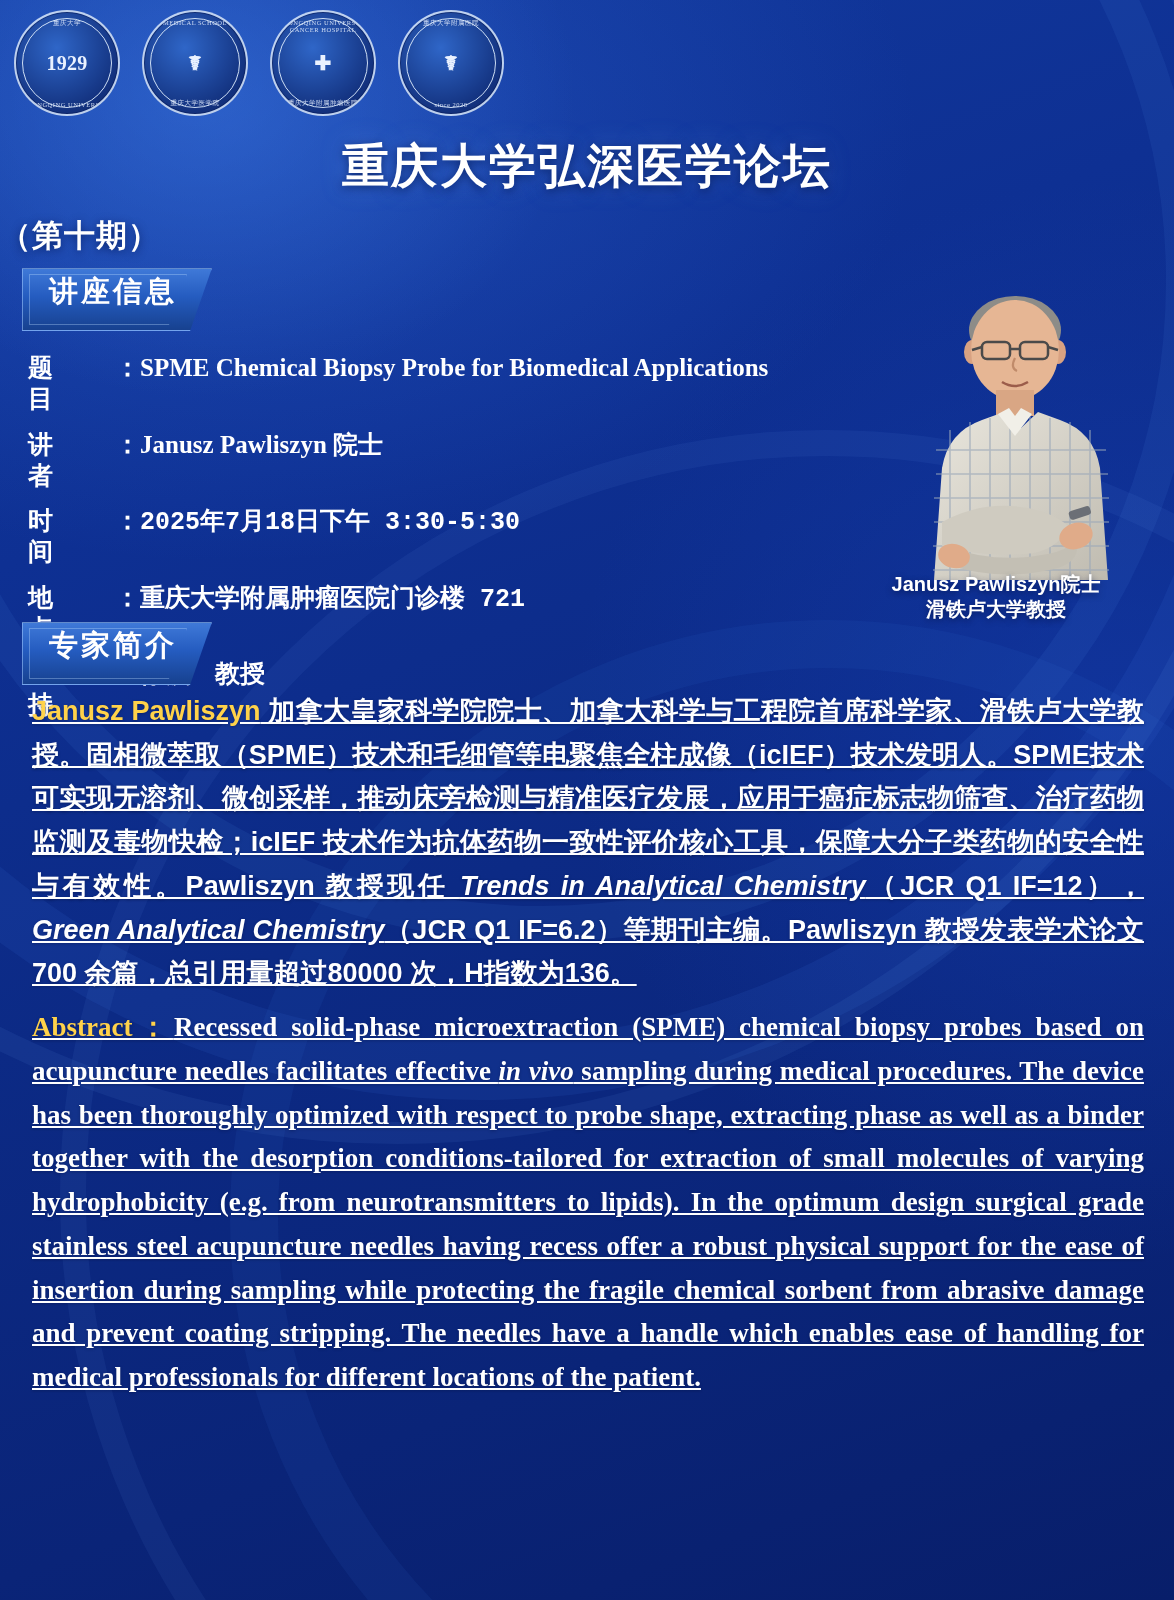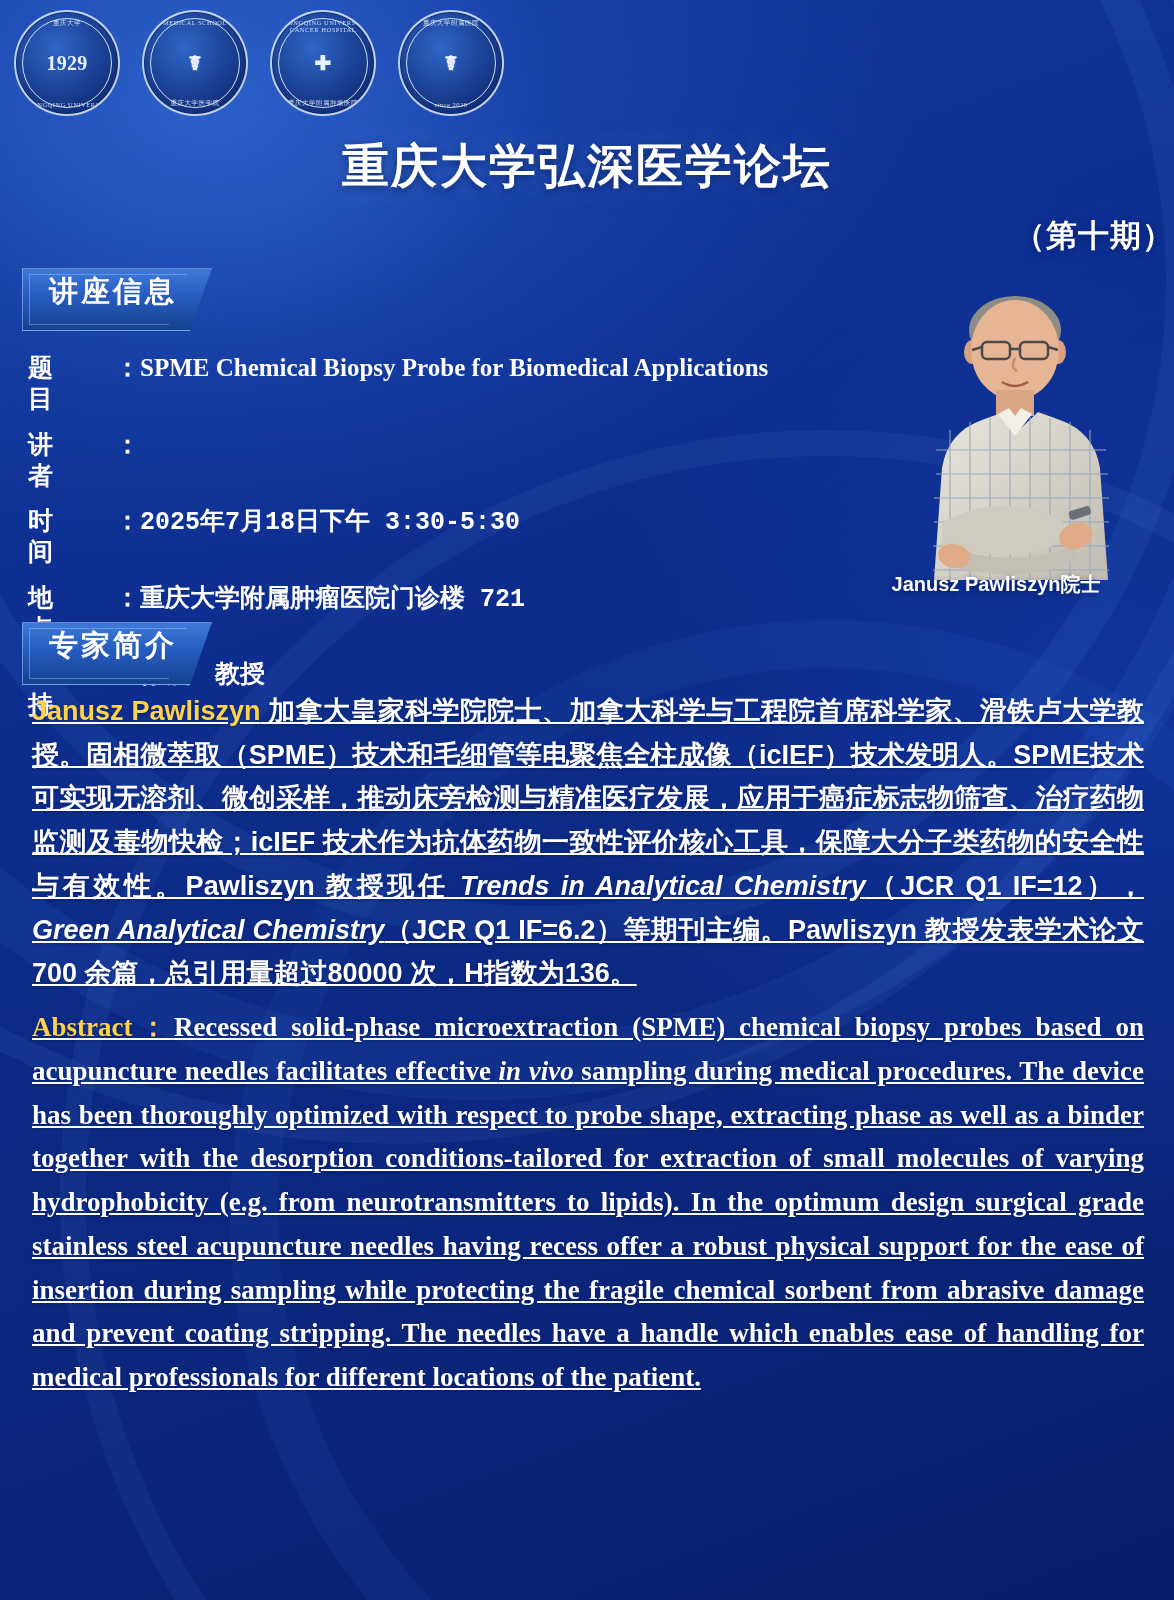--- a/index.html
+++ b/index.html
@@ -99,21 +99,21 @@
     font-weight: bold;
     font-size: 47px;
     letter-spacing: 2px;
     color: #ffffff;
     text-shadow: 0 2px 10px rgba(0,20,80,0.75), 0 0 24px rgba(110,170,255,0.35);
   }
   .sub-title {
     position: absolute;
     top: 215px;
     left: 0; right: 0;
-    text-align: right;
+    text-align: left;
     font-family: "Liberation Sans", sans-serif;
     font-weight: bold;
     font-size: 31px;
     color: #ffffff;
     letter-spacing: 1px;
     text-shadow: 0 2px 8px rgba(0,20,80,0.7);
   }
 
   
   .tag {
@@ -284,20 +284,21 @@
           <span>题　目</span>
           <span class="colon">：</span>
         </span>
       <span class="info-value">SPME Chemical Biopsy Probe for Biomedical Applications</span>
     </div>
     <div class="info-row">
       <span class="info-label">
           <span>讲　者</span>
           <span class="colon">：</span>
         </span>
+      <span class="info-value">Janusz Pawliszyn  院士</span>
     </div>
     <div class="info-row">
       <span class="info-label">
           <span>时　间</span>
           <span class="colon">：</span>
         </span>
       <span class="info-value cn">2025年7月18日下午 3:30-5:30</span>
     </div>
     <div class="info-row">
       <span class="info-label">
@@ -371,20 +372,21 @@
         <path d="M62 258 q44 16 96 6 q20 -4 28 -14 q6 20 -18 28 q-54 14 -106 -2 Z" fill="#c3bfb4"></path>
         <ellipse cx="186" cy="246" rx="17" ry="13" fill="#e0ab89" transform="rotate(-18 186 246)"></ellipse>
         <ellipse cx="64" cy="266" rx="16" ry="12" fill="#e0ab89" transform="rotate(12 64 266)"></ellipse>
         <rect x="178" y="222" width="22" height="9" rx="3" fill="#6b6f76" transform="rotate(-18 178 222)"></rect>
       </g>
     </svg>
   </div>
 
   <div class="photo-caption">
     <div>Janusz Pawliszyn院士</div>
+    <div>滑铁卢大学教授</div>
   </div>
 
   <div class="tag tag-bio">
     <span>专家简介</span>
   </div>
 
   <div class="body-text">
     <p class="para cn"><span class="hl">Janusz Pawliszyn</span><span> 加拿大皇家科学院院士、加拿大科学与工程院首席科学家、滑铁卢大学教授。固相微萃取（SPME）技术和毛细管等电聚焦全柱成像（icIEF）技术发明人。SPME技术可实现无溶剂、微创采样，推动床旁检测与精准医疗发展，应用于癌症标志物筛查、治疗药物监测及毒物快检；icIEF 技术作为抗体药物一致性评价核心工具，保障大分子类药物的安全性与有效性。Pawliszyn 教授现任 </span><span class="ital">Trends in Analytical Chemistry</span><span>（JCR Q1 IF=12），</span><span class="ital">Green Analytical Chemistry</span><span>（JCR Q1 IF=6.2）等期刊主编。Pawliszyn 教授发表学术论文 700 余篇，总引用量超过80000 次，H指数为136。</span></p>
 
     <p class="para abstract"><span class="hl">Abstract：</span><span>Recessed solid-phase microextraction (SPME) chemical biopsy probes based on acupuncture needles facilitates effective </span><span class="ital">in vivo</span><span> sampling during medical procedures. The device has been thoroughly optimized with respect to probe shape, extracting phase as well as a binder together with the desorption conditions-tailored for extraction of small molecules of varying hydrophobicity (e.g. from neurotransmitters to lipids). In the optimum design surgical grade stainless steel acupuncture needles having recess offer a robust physical support for the ease of insertion during sampling while protecting the fragile chemical sorbent from abrasive damage and prevent coating stripping. The needles have a handle which enables ease of handling for medical professionals for different locations of the patient.</span></p>

